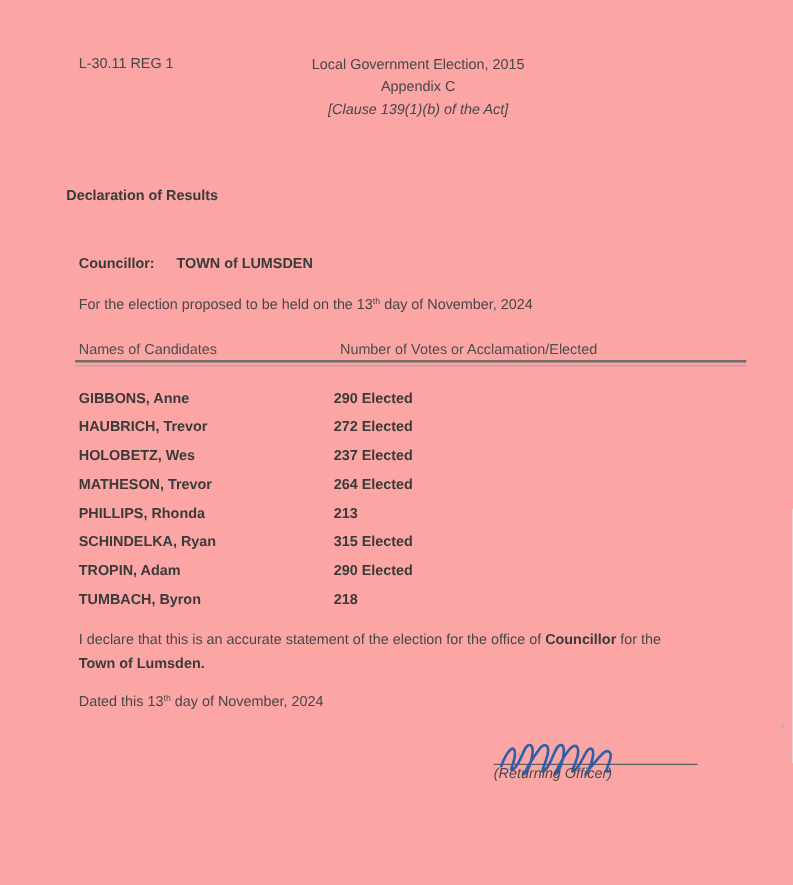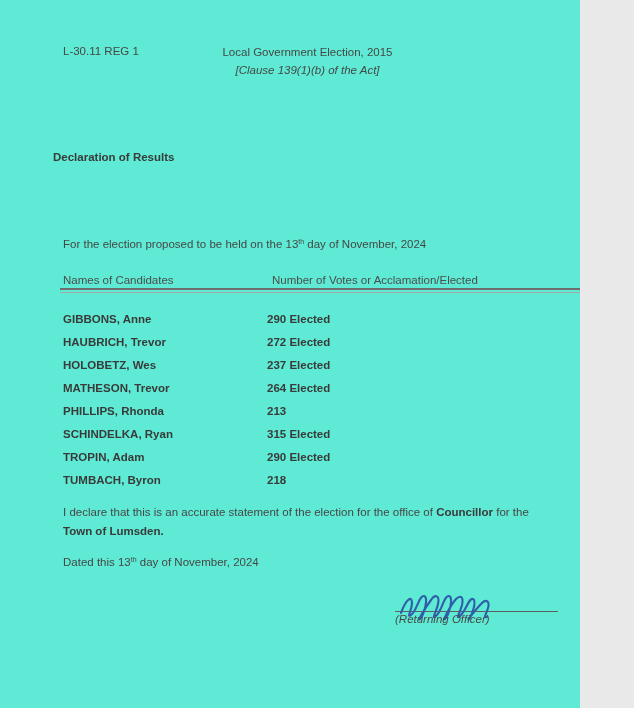--- a/index.html
+++ b/index.html
@@ -1,19 +1,19 @@
 <!DOCTYPE html>
 <html><head>
 <meta charset="utf-8">
 <style>
   html,body{margin:0;padding:0;background:#e9e9e9;}
   .page{
     position:relative;
-    width:580px;height:708px;
-    background:#5eead4;
+    width:634px;height:708px;
+    background:#fca5a5;
     font-family:"Liberation Sans","DejaVu Sans",sans-serif;
     color:#474747;
     font-size:11.5px;
     overflow:hidden;
     box-sizing:border-box;
   }
   .abs{position:absolute;}
   .bold{font-weight:bold;color:#3a3a3a;}
   .italic{font-style:italic;}
   sup{font-size:7px;vertical-align:4px;line-height:0;}
@@ -58,25 +58,30 @@
 </style>
 </head>
 <body>
 
 <div class="page">
 
   <div class="abs doc-code">L-30.11 REG 1</div>
 
   <div class="abs header-center">
     <div>Local Government Election, 2015</div>
+    <div>Appendix C</div>
     <div class="italic">[Clause 139(1)(b) of the Act]</div>
   </div>
 
   <div class="abs doc-title bold">Declaration of Results</div>
 
+  <div class="abs office-line">
+    <span class="office-label bold">Councillor:</span>
+    <span class="bold">TOWN of LUMSDEN</span>
+  </div>
 
   <div class="abs election-line">
     <span>For the election proposed to be held on the 13</span><sup>th</sup><span> day of November, 2024</span>
   </div>
 
   <div class="abs col-head-names">Names of Candidates</div>
   <div class="abs col-head-votes">Number of Votes or Acclamation/Elected</div>
   <div class="abs table-rule"></div>
 
   <div class="abs rows">

